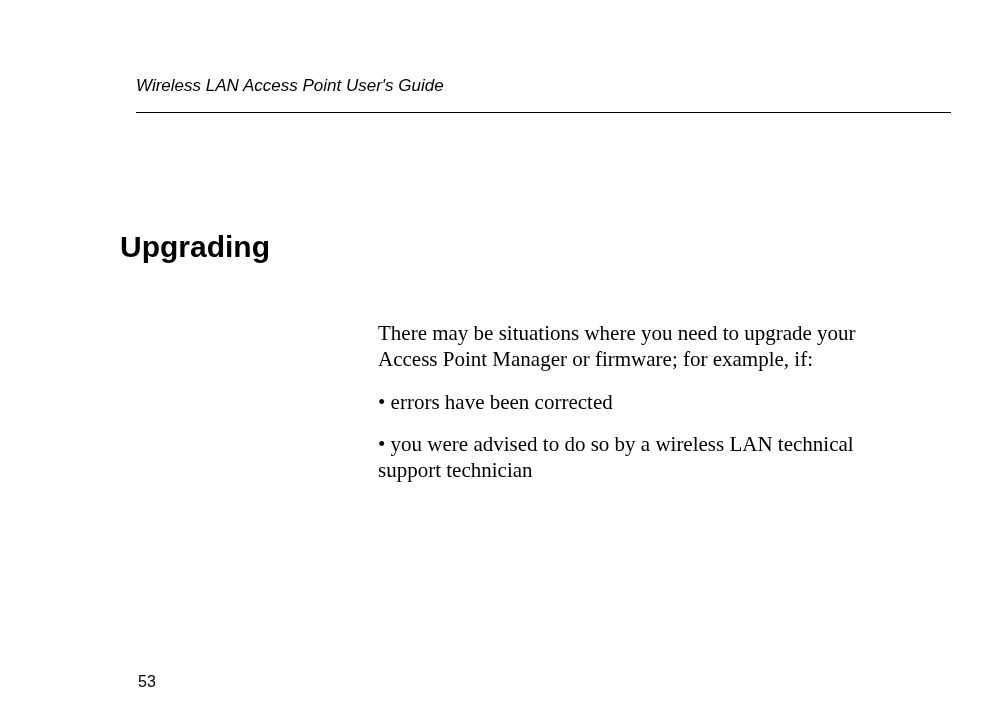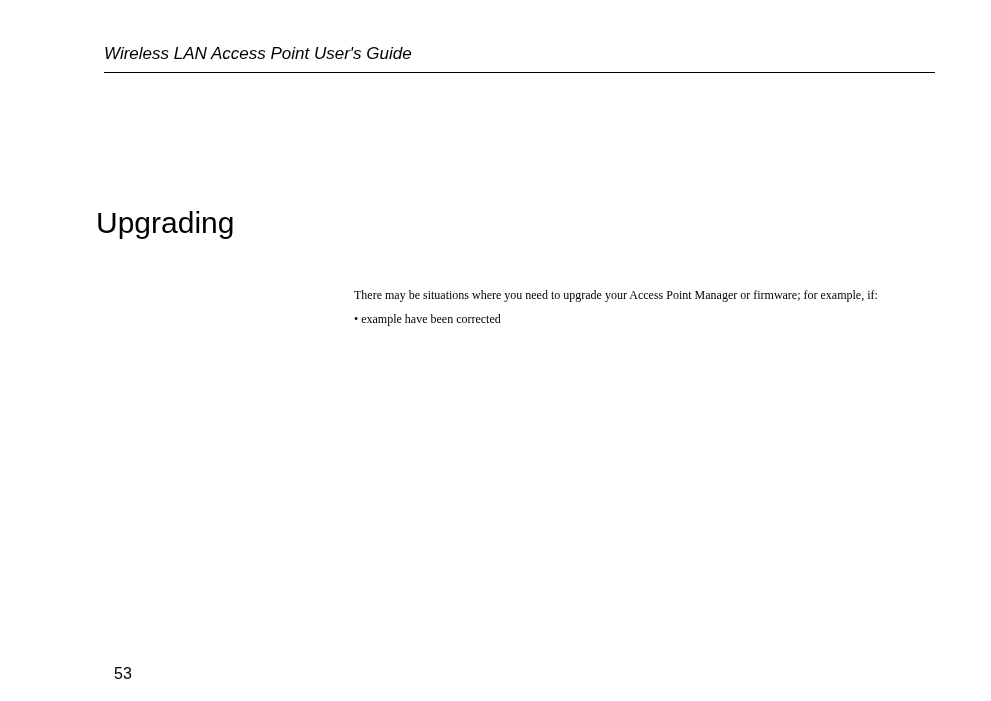--- a/index.html
+++ b/index.html
@@ -1,16 +1,16 @@
 <!DOCTYPE html>
 <html><head>
   <meta charset="utf-8">
   <style>
     * {
-      margin: 8px;
+      margin: 16px;
       padding: 0;
       box-sizing: border-box;
     }
     body {
       width: 991px;
       height: 701px;
       background: #ffffff;
       font-family: "Times New Roman", Times, serif;
       color: #000000;
       position: relative;
@@ -30,29 +30,29 @@
       border: none;
       border-top: 1.5px solid #000000;
       margin-top: 4px;
       width: 100%;
     }
     .chapter-heading {
       position: absolute;
       top: 182px;
       left: 72px;
       font-family: Arial, Helvetica, sans-serif;
-      font-weight: normal;
+      font-weight: bold;
       font-size: 30px;
     }
     .body-content {
       position: absolute;
       top: 256px;
-      left: 322px;
+      left: 314px;
       right: 72px;
-      font-size: 12px;
+      font-size: 21px;
       line-height: 1.25;
     }
     .body-content p {
       margin-bottom: 9px;
     }
     .page-number {
       position: absolute;
       bottom: 26px;
       left: 90px;
       font-family: Arial, Helvetica, sans-serif;
@@ -64,16 +64,17 @@
 
 <div class="header">
   <div class="header-title">Wireless LAN Access Point User's Guide</div>
   <hr class="header-line">
 </div>
 
 <div class="chapter-heading">Upgrading</div>
 
 <div class="body-content">
   <p>There may be situations where you need to upgrade your Access Point Manager or firmware; for example, if:</p>
-  <p>• example have been corrected</p>
+  <p>• errors have been corrected</p>
+  <p>• you were advised to do so by a wireless LAN technical support technician</p>
 </div>
 
 <div class="page-number">53</div>
 
 </body></html>

